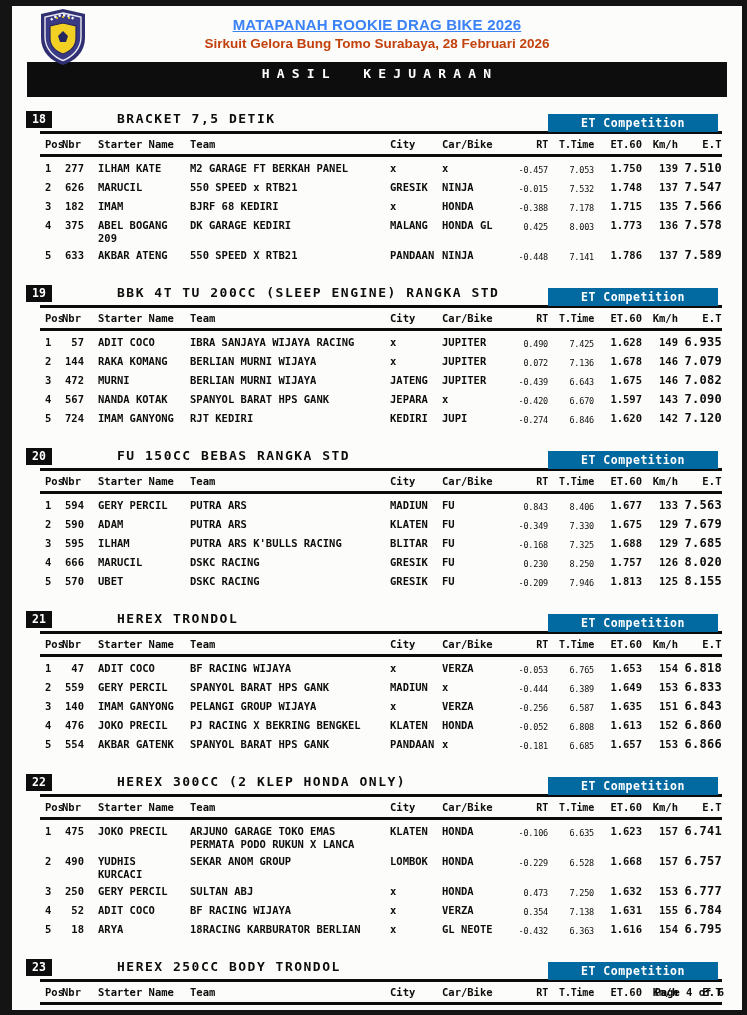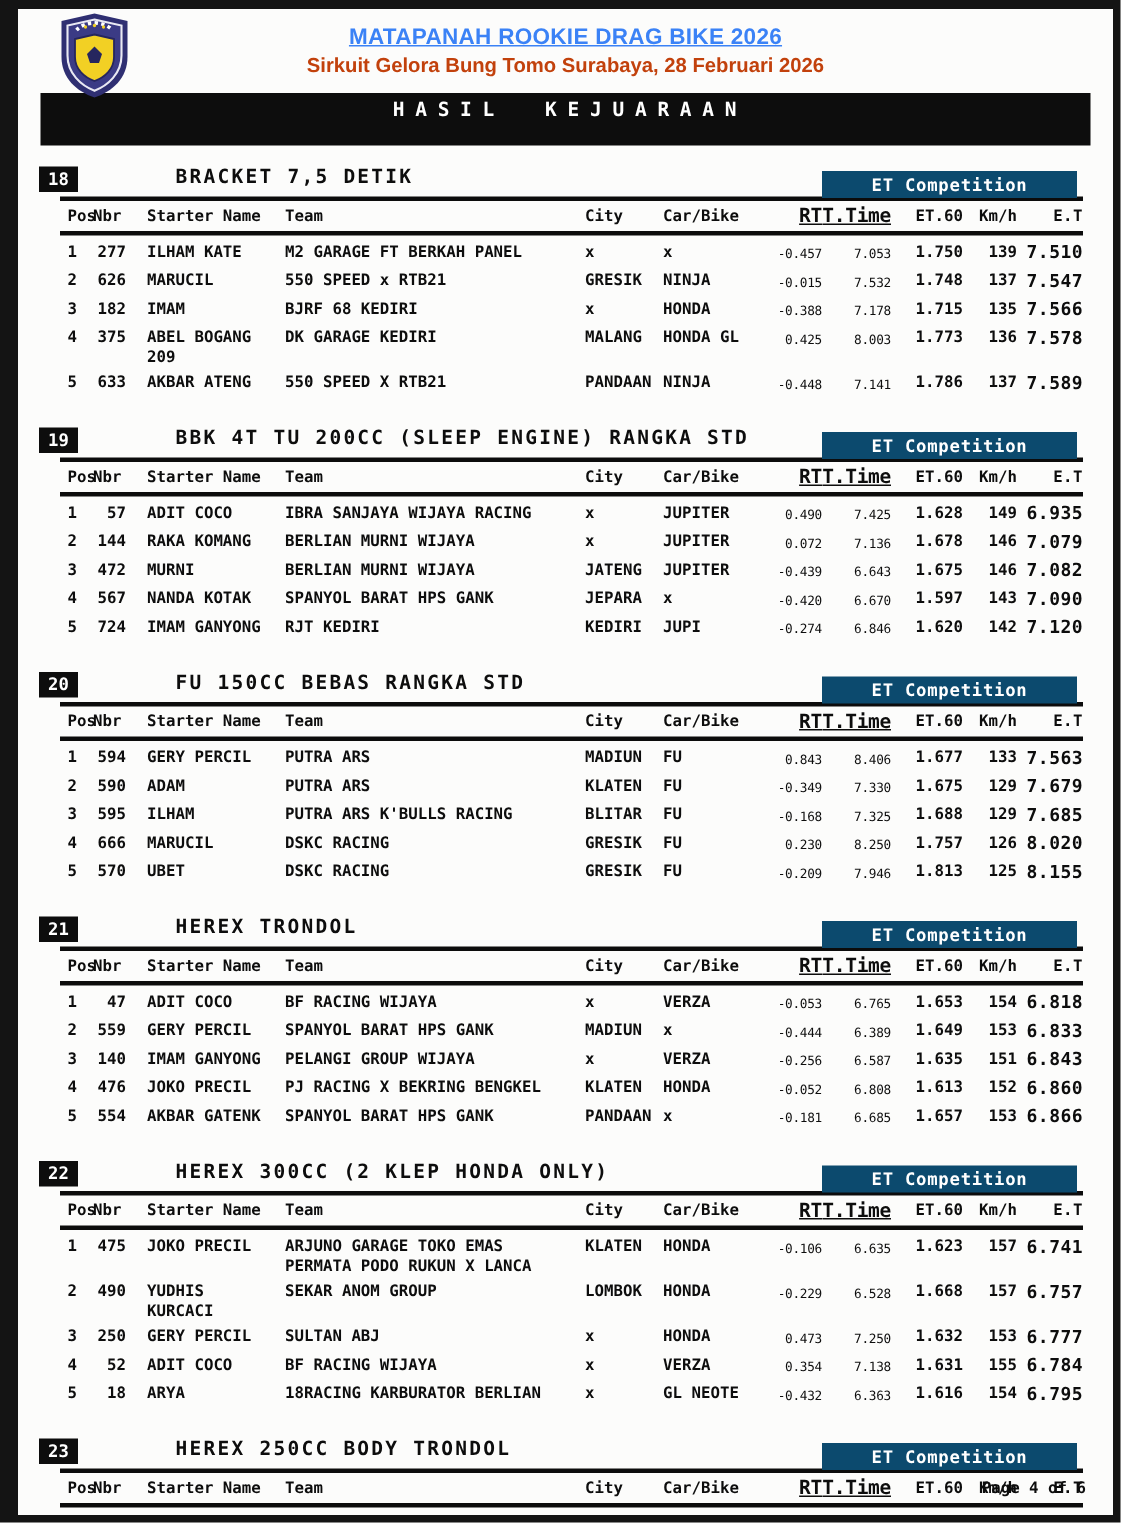--- a/index.html
+++ b/index.html
@@ -39,31 +39,31 @@
     text-align:center; line-height:17px;
   }
   .sec-title {
     position:absolute; left:33px; top:1px;
     font:700 13px "DejaVu Sans Mono", monospace; letter-spacing:1.5px;
     white-space:nowrap;
     margin-left:44px;
   }
   .sec-badge {
     position:absolute; right:4px; bottom:-1px; width:170px; height:18px;
-    background:#0c4a6e; color:#ffffff; text-align:center;
+    background:#0369a1; color:#ffffff; text-align:center;
     font:700 11.5px "DejaVu Sans Mono", monospace; line-height:18px;
     letter-spacing:0.5px;
   }
   .thick { height:3px; background:#0c0c0c; }
   .grid {
     display:grid;
     grid-template-columns:22px 36px 92px 200px 52px 62px 44px 46px 48px 36px 44px;
   }
   .hrow { height:20px; align-items:center; font:700 10.5px "DejaVu Sans Mono", monospace; }
-  .hrow .c-rt, .hrow .c-tt { font-size:13px; font-weight:700; padding-top:0;text-decoration:underline; }
+  .hrow .c-rt, .hrow .c-tt { font-size:10px; font-weight:700; padding-top:0; }
   .rows { padding:3px 0 5px; }
   .drow {
     padding:2px 0; align-items:start;
     font:700 10.5px "DejaVu Sans Mono", monospace; line-height:13px;
   }
   .c-pos  { padding-left:5px; }
   .c-nbr  { text-align:right; padding-right:14px; }
   .hrow .c-nbr { text-align:left; padding-right:0; }
   .c-name, .c-team { padding-right:6px; }
   .c-rt, .c-tt {

